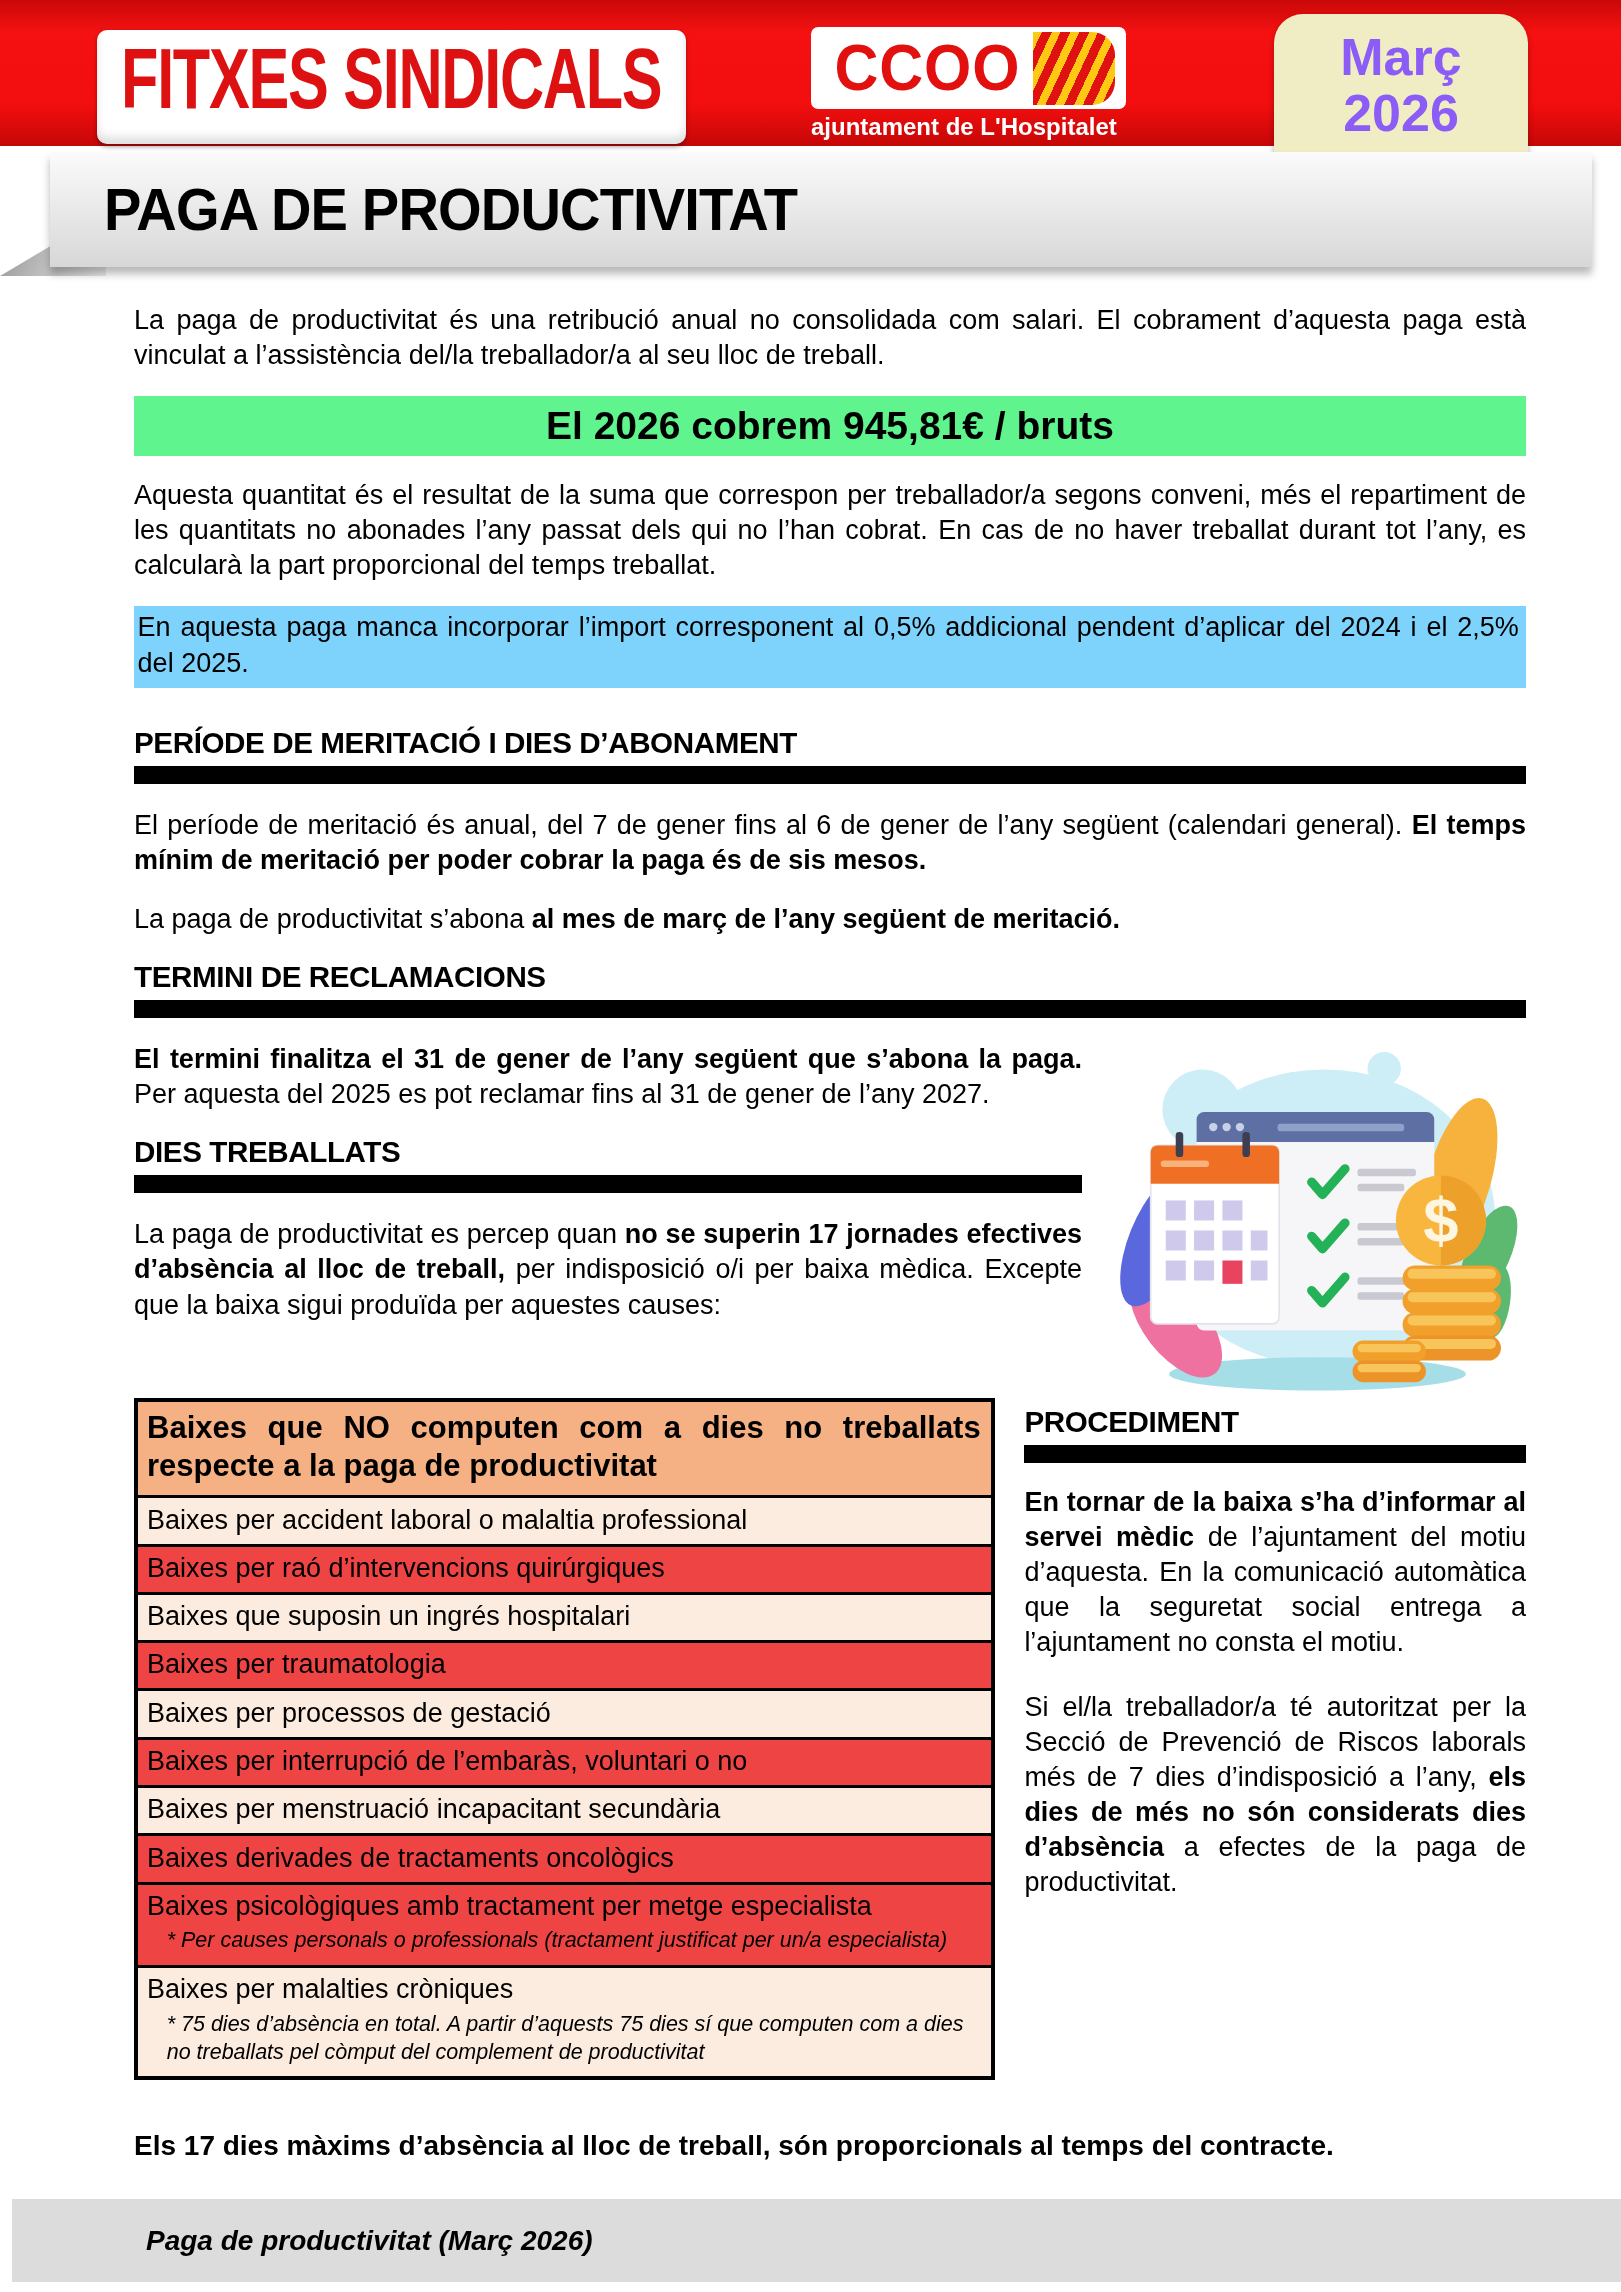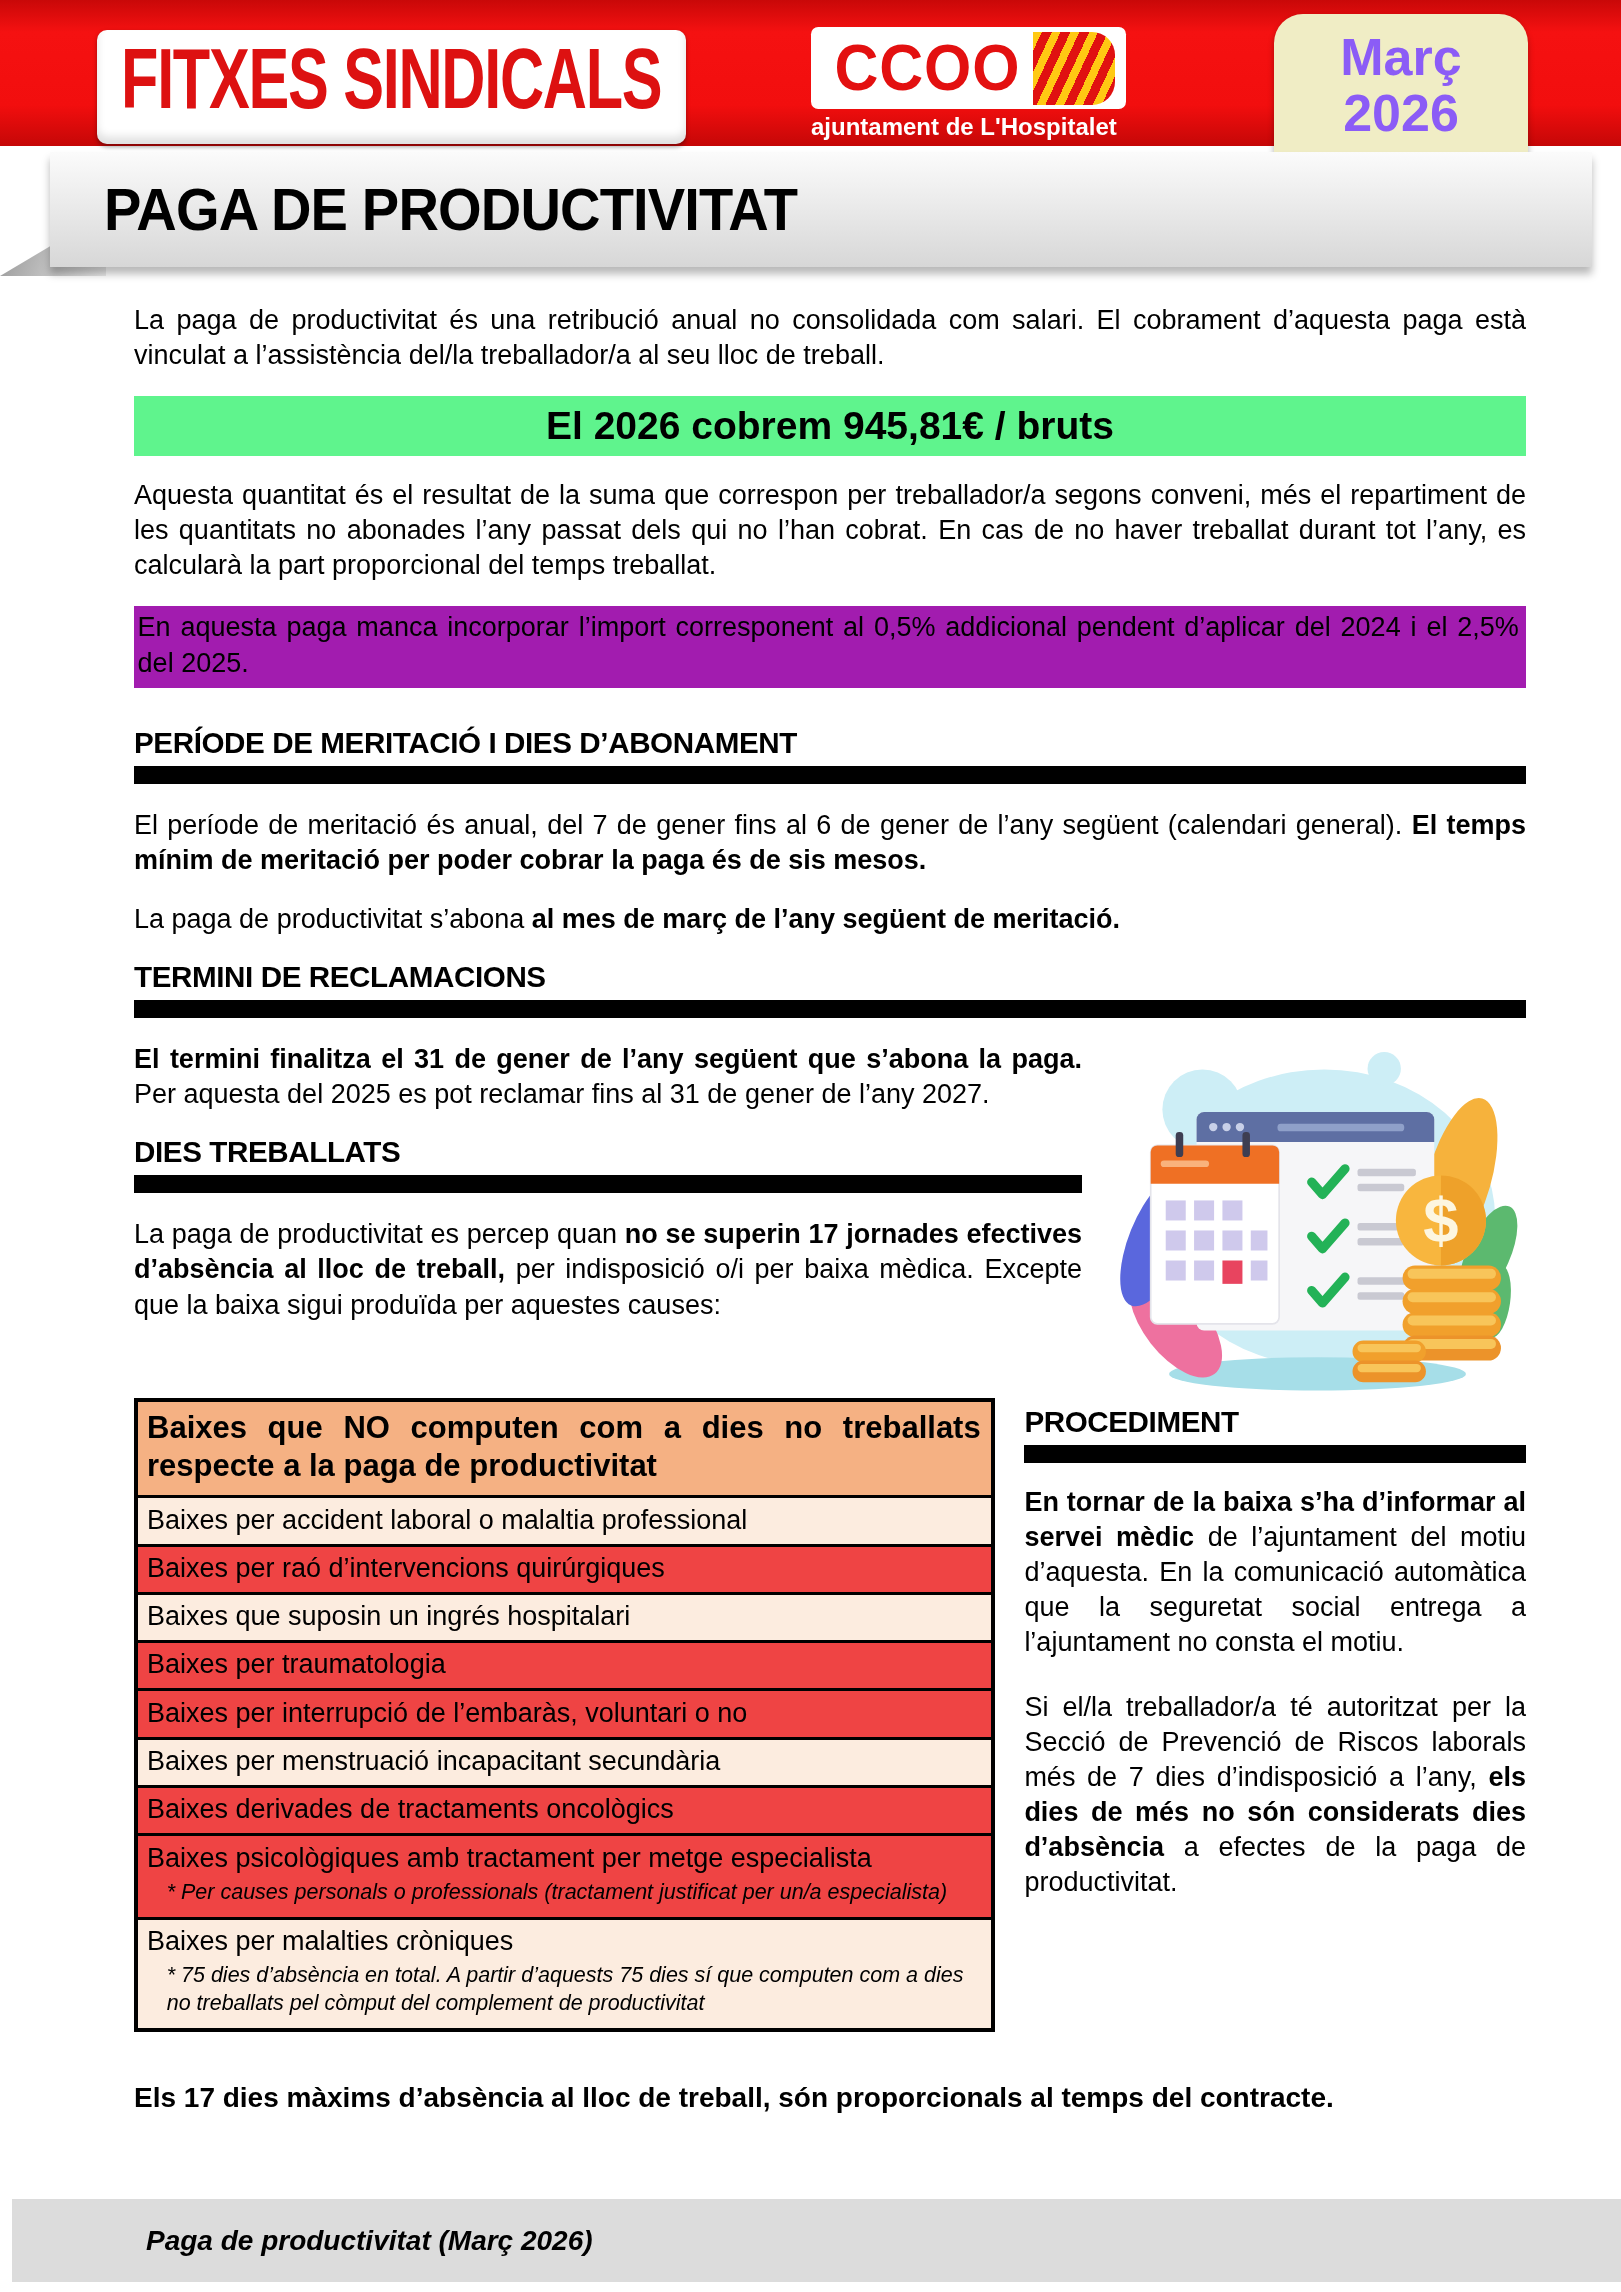--- a/index.html
+++ b/index.html
@@ -35,21 +35,21 @@
              background:linear-gradient(180deg,#fbfbfb,#d7d7d7);
              box-shadow:0 7.2px 8px rgba(0,0,0,.28);display:flex;align-items:center;}
   .title-text{margin:0 0 0 54px;font-size:59px;font-weight:bold;letter-spacing:-0.9px;
               transform:scaleX(.95);transform-origin:left center;white-space:nowrap;}
 
   
   .body{position:absolute;left:134px;top:303px;width:1392px;}
   .para{margin:0 0 23px 0;font-size:27px;line-height:1.30;text-align:justify;}
   .green-banner{background:#5ff48d;text-align:center;padding:8px 0;margin:0 0 21.5px 0;}
   .green-banner span{font-size:39px;font-weight:bold;}
-  .yellow-note{background:#a21caf;font-size:27px;line-height:1.32;text-align:justify;
+  .yellow-note{background:#7dd3fc;font-size:27px;line-height:1.32;text-align:justify;
                padding:4.5px 7.2px 6.3px 3.6px;margin:0 0 38px 0;}
   .heading{font-size:29.6px;font-weight:bold;margin:0;letter-spacing:-0.4px;}
   .rule{height:18px;background:#000;margin:6.3px 0 24px 0;}
   .cols{display:flex;align-items:flex-start;}
   .col-left{width:948px;}
   .col-left .rule{margin-right:0;}
   .col-right{width:417px;margin-left:27px;}
   .illu{width:417px;height:auto;display:block;margin-top:5.4px;}
   .gap-top{margin-top:14.3px;}
 
@@ -218,20 +218,21 @@
     </section>
 
     <div class="cols bottom">
 
       <div class="baixes">
         <div class="t-head">Baixes que NO computen com a dies no treballats respecte a la paga de productivitat</div>
         <div class="t-row light">Baixes per accident laboral o malaltia professional</div>
         <div class="t-row dark">Baixes per raó d’intervencions quirúrgiques</div>
         <div class="t-row light">Baixes que suposin un ingrés hospitalari</div>
         <div class="t-row dark">Baixes per traumatologia</div>
+        <div class="t-row light">Baixes per processos de gestació</div>
         <div class="t-row dark">Baixes per interrupció de l’embaràs, voluntari o no</div>
         <div class="t-row light">Baixes per menstruació incapacitant secundària</div>
         <div class="t-row dark">Baixes derivades de tractaments oncològics</div>
         <div class="t-row dark">
           <div>Baixes psicològiques amb tractament per metge especialista</div>
           <div class="t-note">* Per causes personals o professionals (tractament justificat per un/a especialista)</div>
         </div>
         <div class="t-row light">
           <div>Baixes per malalties cròniques</div>
           <div class="t-note">* 75 dies d’absència en total. A partir d’aquests 75 dies sí que computen com a dies no treballats pel còmput del complement de productivitat</div>

